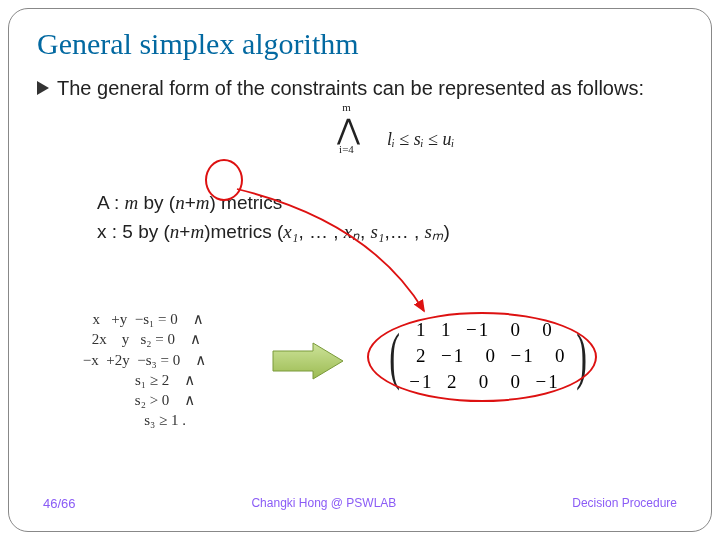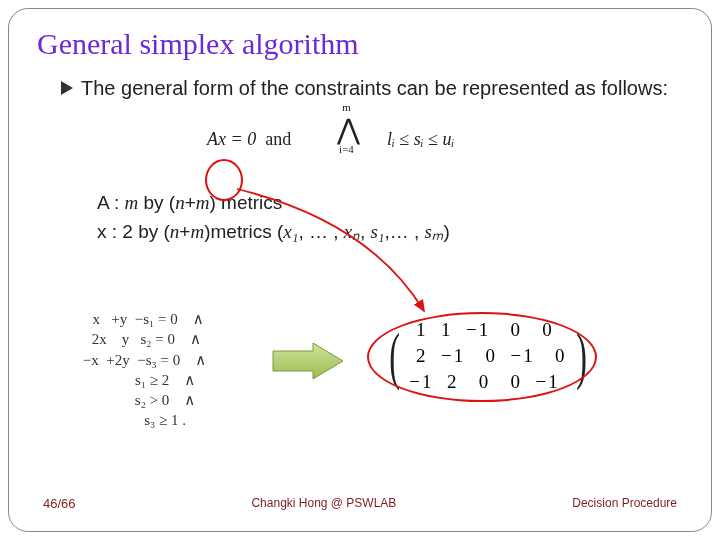--- a/index.html
+++ b/index.html
@@ -13,29 +13,28 @@
   }
   .slide {
     position: absolute;
     top: 8px; left: 8px; right: 8px; bottom: 8px;
     border: 1.5px solid #888;
     border-radius: 20px;
     padding: 18px 28px 10px 28px;
   }
   .title {
     font-size: 30px;
-    color: #6d28d9;
+    color: #0369a1;
     margin-bottom: 14px;
     font-weight: normal;
   }
   .bullet-row {
     display: flex;
     align-items: flex-start;
     gap: 8px;
-    margin-left: 24px;
   }
   .bullet-icon {
     flex: 0 0 auto;
     margin-top: 6px;
   }
   .bullet-text {
     font-family: Arial, sans-serif;
     font-size: 20px;
     color: #222;
     line-height: 1.3;
@@ -130,61 +129,57 @@
   }
   .footer {
     position: absolute;
     bottom: 20px;
     left: 34px;
     right: 34px;
     display: flex;
     justify-content: space-between;
     font-family: Arial, sans-serif;
     font-size: 12px;
-    color: #7f1d1d;
+    color: #8b5cf6;
   }
   .footer .f-left { font-size: 13px; }
 </style>
 </head>
 <body>
 
 <div class="slide">
 
   <h1 class="title">General simplex algorithm</h1>
 
   <div class="bullet-row">
     <span class="bullet-icon">
       <svg width="12" height="14">
           <polygon points="0,0 12,7 0,14" fill="#333"></polygon>
         </svg>
     </span>
     <div class="bullet-text">The general form of the constraints can be represented as follows:</div>
   </div>
 
   <div class="formula-area">
-    <div class="formula1">
-      <i><span>Ax = 0</span></i>
-      &nbsp;<span>and</span>
-    </div>
     <div class="formula2">
       <div class="sup">m</div>
       <div class="big">⋀</div>
       <div class="sub">i=4</div>
     </div>
     <div class="formula1" style="left:240px; top:22px;">
       <i><span>lᵢ ≤ sᵢ ≤ uᵢ</span></i>
     </div>
   </div>
 
   <div class="desc">
     <div>
       <span>A : </span><i>m</i><span> by (</span><i>n</i><span>+</span><i>m</i><span>) metrics</span>
     </div>
     <div>
-      <span>x : 2 by (</span><i>n</i><span>+</span><i>m</i><span>)metrics (</span><i>x₁</i><span>, … , </span><i>xₙ</i><span>, </span><i>s₁</i><span>,… , </span><i>sₘ</i><span>)</span>
+      <span>x : 5 by (</span><i>n</i><span>+</span><i>m</i><span>)metrics (</span><i>x₁</i><span>, … , </span><i>xₙ</i><span>, </span><i>s₁</i><span>,… , </span><i>sₘ</i><span>)</span>
     </div>
   </div>
 
   <div class="eq-block">
     <div class="row">   x   +y  −s₁ = 0    ∧</div>
     <div class="row">  2x    y   s₂ = 0    ∧</div>
     <div class="row"> −x  +2y  −s₃ = 0    ∧</div>
     <div class="row">            s₁ ≥ 2    ∧</div>
     <div class="row">            s₂ &gt; 0    ∧</div>
     <div class="row">            s₃ ≥ 1 .</div>

